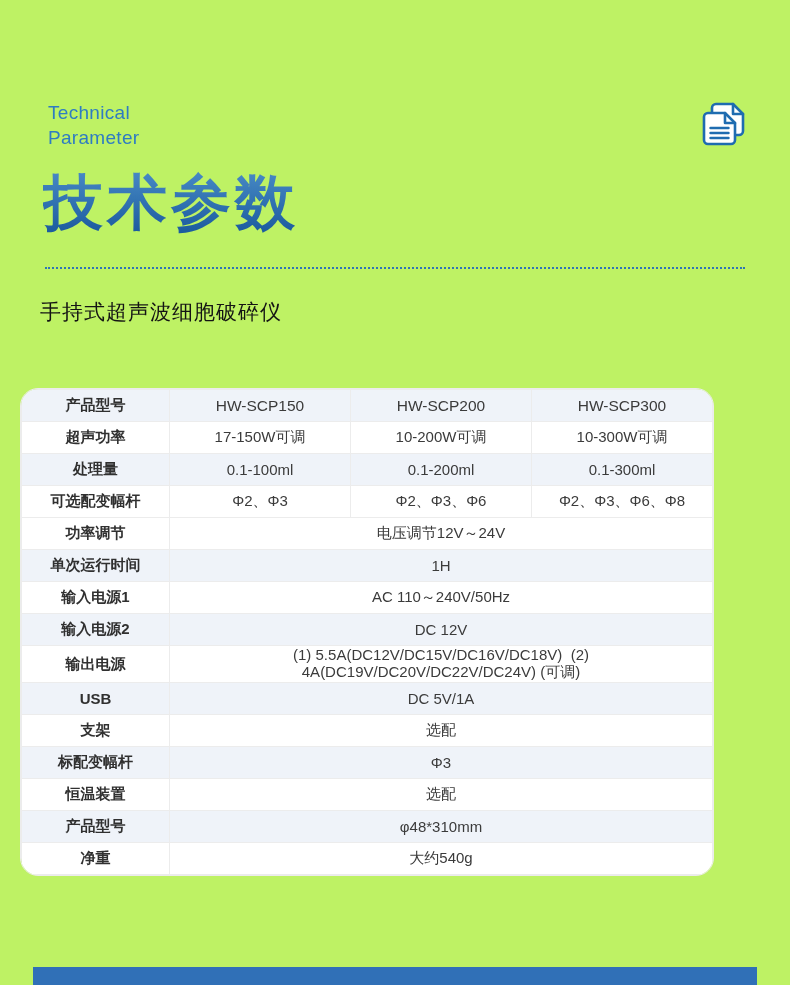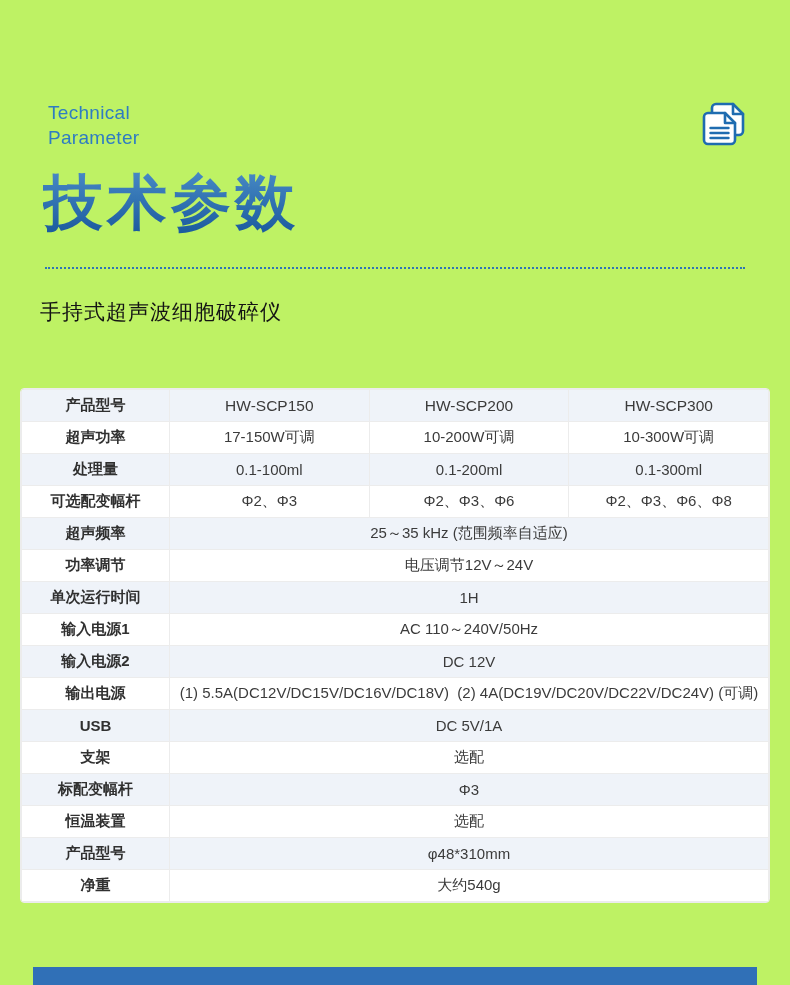--- a/index.html
+++ b/index.html
@@ -16,22 +16,22 @@
                background:linear-gradient(180deg,#4d8fca 0%,#1c5c9f 85%);
                -webkit-background-clip:text; background-clip:text;
                -webkit-text-fill-color:transparent; color:#2a6cae;text-align:right; }
 
   .dotted-rule { position:absolute; left:45px; right:45px; top:267px; height:0;
                  border-top:2px dotted #2e75b6; }
 
   .subtitle { position:absolute; left:40px; top:298px; font-size:21px; font-weight:500;
               color:#141414; letter-spacing:1px; }
 
-  .table-wrap { position:absolute; left:20px; top:388px; width:750px;
-                border-radius:4px; overflow:hidden; border:1px solid #ececec; }
+  .table-wrap { position:absolute; left:20px; top:388px; width:694px;
+                border-radius:18px; overflow:hidden; border:1px solid #ececec; }
   table { width:100%; border-collapse:collapse; table-layout:fixed; }
   col.c-label { width:148px; }
   td { height:32px; text-align:center; vertical-align:middle;
        border:1px solid #ececec; font-size:15px; color:#3b3b3b; padding:0 4px; }
   td.label { font-weight:700; color:#303030; }
   tr.light td { background:#eff3f9; }
   tr.white td { background:#ffffff; }
   td.models { font-size:15.5px; }
 
   .footer-bar { position:absolute; left:33px; right:33px; bottom:0; height:18px;
@@ -91,24 +91,20 @@
           <td>0.1-100ml</td>
           <td>0.1-200ml</td>
           <td>0.1-300ml</td>
         </tr>
         <tr class="white">
           <td class="label">可选配变幅杆</td>
           <td>Φ2、Φ3</td>
           <td>Φ2、Φ3、Φ6</td>
           <td>Φ2、Φ3、Φ6、Φ8</td>
         </tr>
-        <tr class="light">
-          <td class="label">超声频率</td>
-          <td colspan="3">25～35 kHz (范围频率自适应)</td>
-        </tr>
         <tr class="white">
           <td class="label">功率调节</td>
           <td colspan="3">电压调节12V～24V</td>
         </tr>
         <tr class="light">
           <td class="label">单次运行时间</td>
           <td colspan="3">1H</td>
         </tr>
         <tr class="white">
           <td class="label">输入电源1</td>

